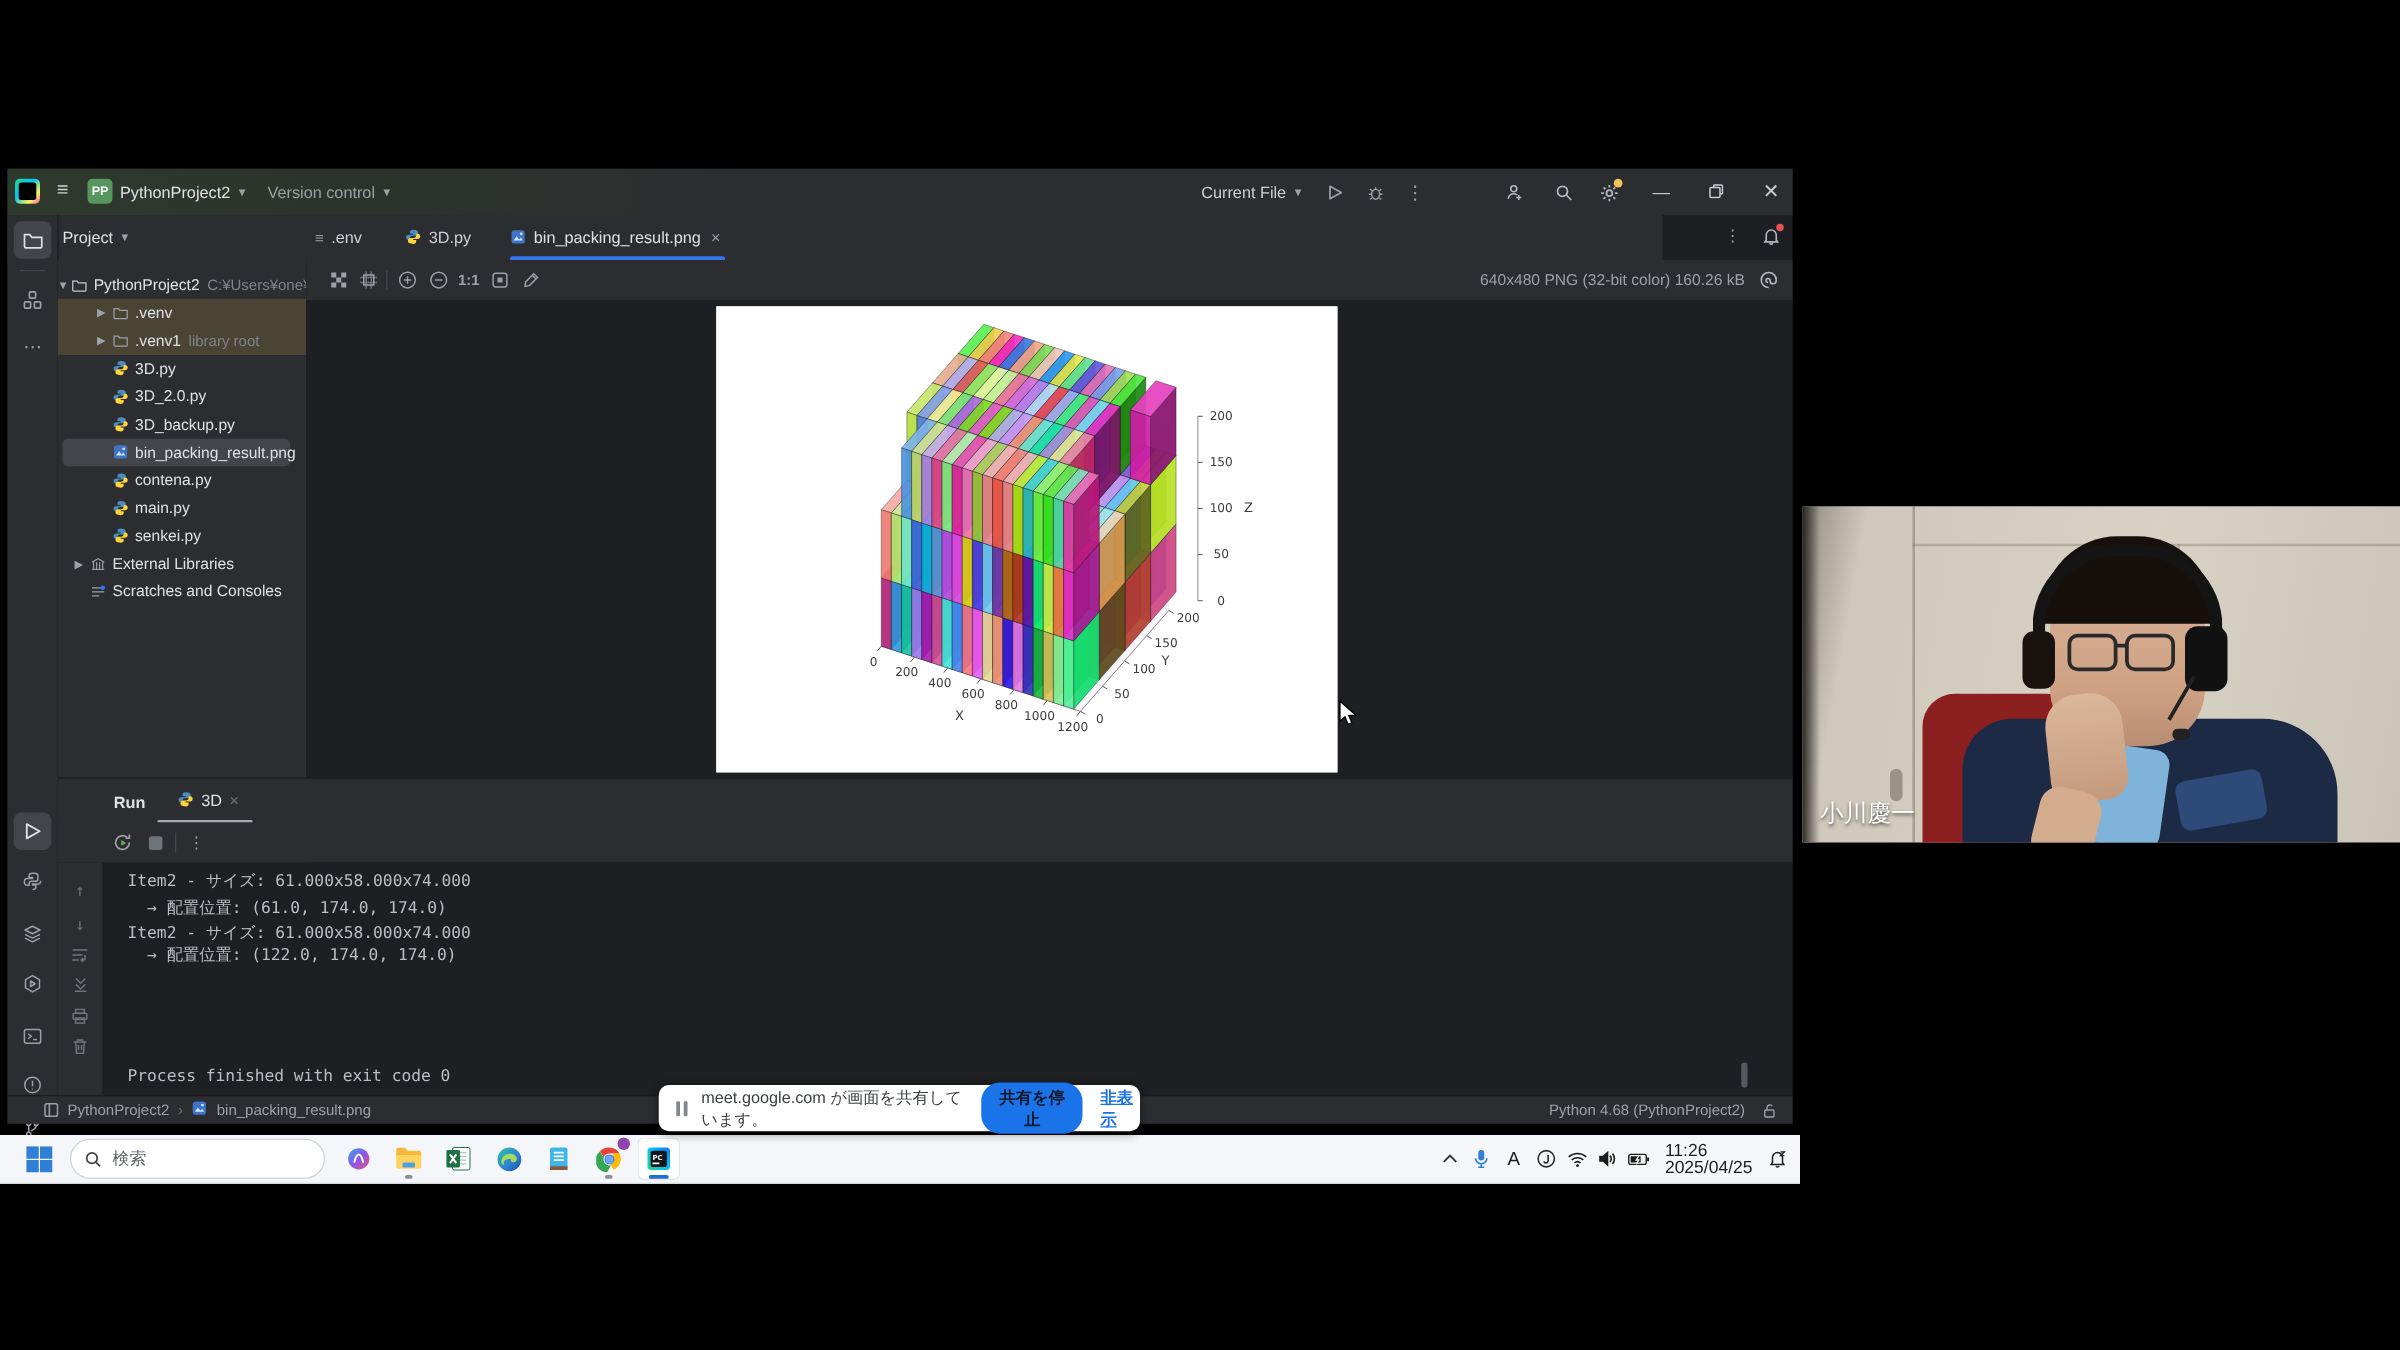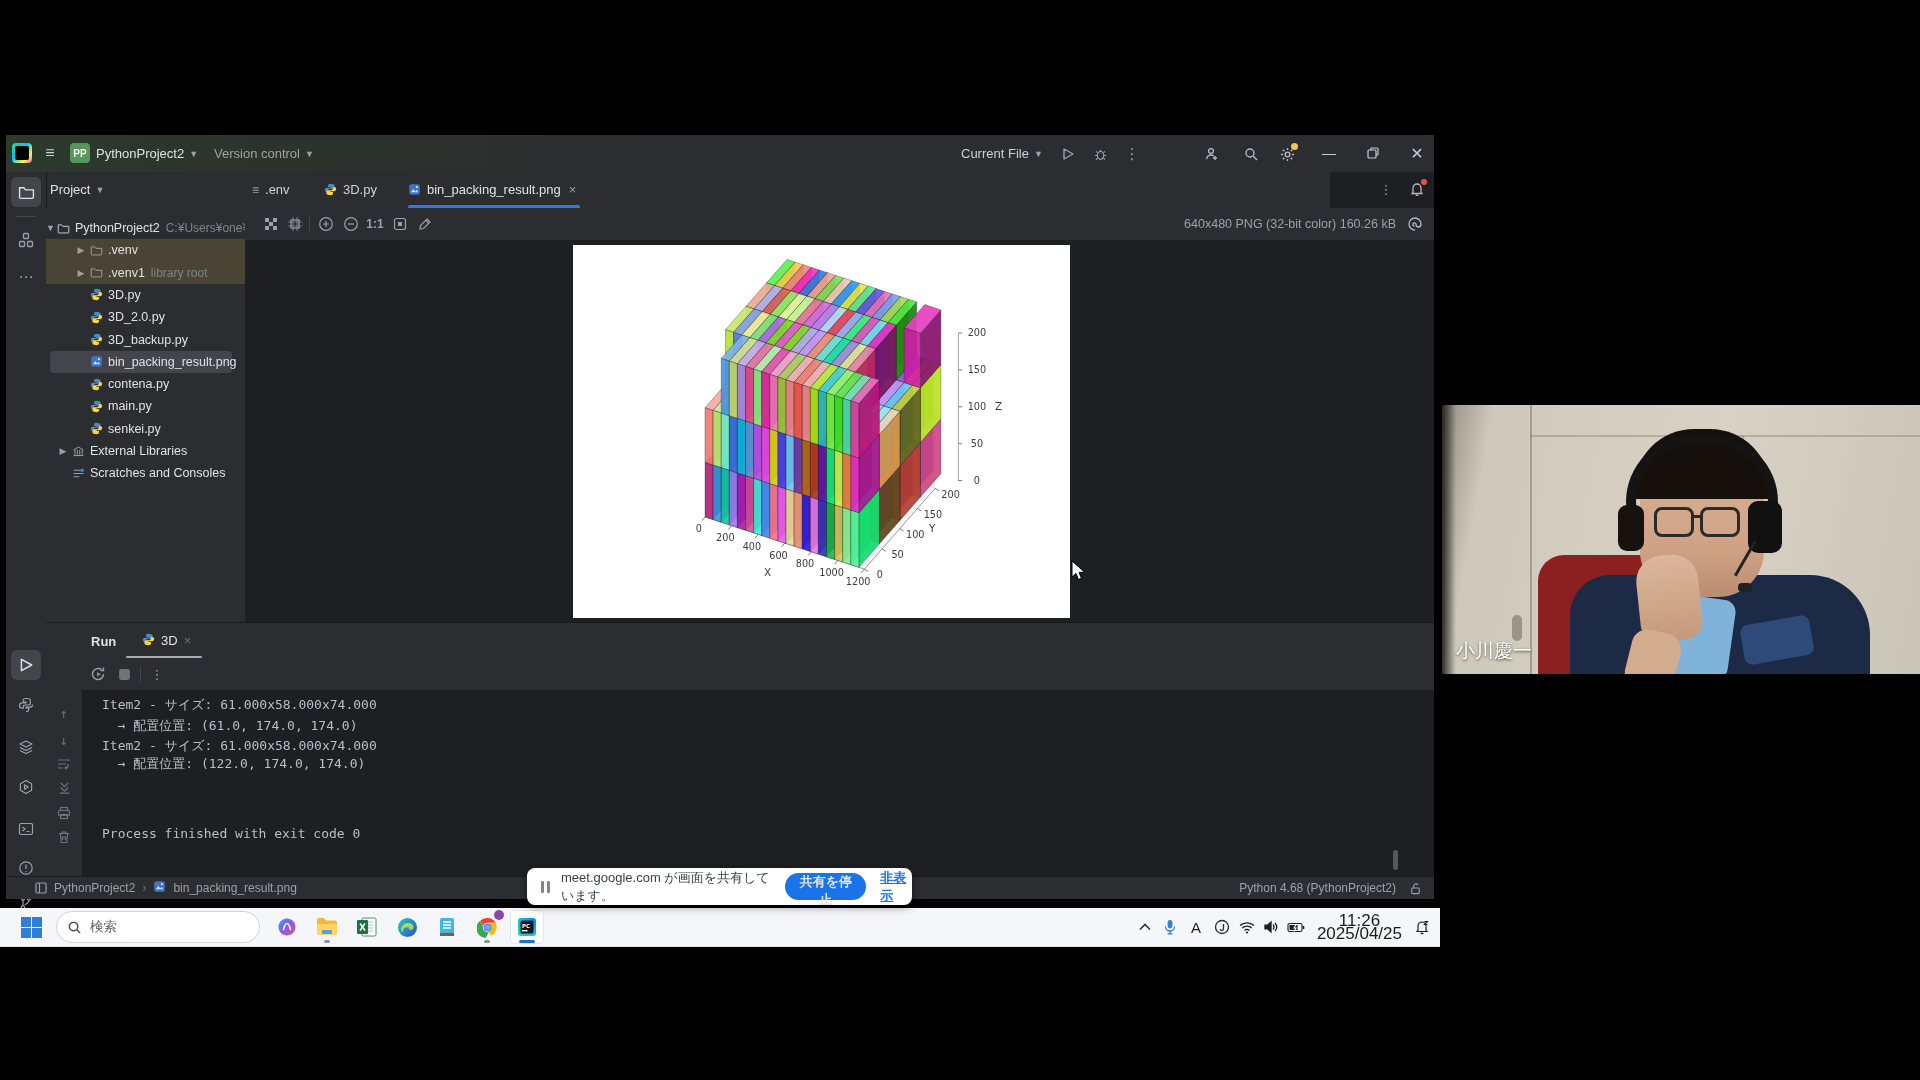--- a/index.html
+++ b/index.html
@@ -44,34 +44,34 @@
            font-family:"DejaVu Sans Mono","Liberation Mono",monospace;font-size:13px;color:#bcbec4;}
   .console .gutter{position:absolute;left:0;top:0;width:36px;height:186px;background:#2b2d30;border-right:1px solid #1a1b1d;}
   .cline{position:absolute;left:56px;white-space:pre;}
   .statusbar{position:absolute;left:0;top:741px;width:1428px;height:22px;background:#2b2d30;border-top:1px solid #1a1b1d;
              font-size:12px;color:#9da0a8;}
   .vthumb{position:absolute;width:5px;border-radius:3px;background:#55585e;}
 
   
   .meetbar{position:absolute;left:527px;top:852px;width:385px;height:37px;background:#fff;border-radius:8px;
            box-shadow:0 2px 8px rgba(0,0,0,.45);display:flex;align-items:center;font-size:13px;color:#3c4043;z-index:40;margin-top:16px;}
-  .meet-stop{background:#1a73e8;color:#e5e5e5;border:none;border-radius:15px;height:27px;padding:0 14px;
+  .meet-stop{background:#1a73e8;color:#0f172a;border:none;border-radius:15px;height:41px;padding:0 14px;
              font-size:13px;font-weight:bold;font-family:inherit;}
   .meet-hide{color:#1a73e8;text-decoration:underline;font-size:13px;font-weight:bold;}
 
   
   .taskbar{position:absolute;left:0;top:908px;width:1440px;height:38px;background:#f4f6f9;border-bottom:1px solid #dfe3e8;
            display:flex;align-items:center;z-index:30;}
   .tbicon{width:34px;height:34px;display:flex;align-items:center;justify-content:center;position:relative;}
   .tbdot{position:absolute;bottom:1px;left:50%;transform:translateX(-50%);width:6px;height:3px;border-radius:2px;background:#8a9099;}
   .tbactive{background:#ffffff;border-radius:5px;box-shadow:inset 0 0 0 1px #e1e5ea;}
   .tbactive .tbbar{position:absolute;bottom:1px;left:50%;transform:translateX(-50%);width:16px;height:3px;border-radius:2px;background:#1c6fd4;}
   .search-pill{height:30px;width:192px;background:#fff;border:1px solid #d0d3d9;border-radius:16px;display:flex;
                align-items:center;padding-left:10px;color:#5f6368;font-size:13.5px;gap:8px;}
-  .traytxt{font-size:17px;color:#1c1c1c;text-align:center;line-height:13px;}
+  .traytxt{font-size:14px;color:#1c1c1c;text-align:left;line-height:13px;}
 
   
   .webcam{position:absolute;left:1442px;top:405px;width:478px;height:269px;overflow:hidden;
           background:linear-gradient(100deg,#8f8b80 0%,#cfc9bc 10%,#d8d2c5 55%,#cbc5b8 100%);}
   .wc-name{position:absolute;left:14px;bottom:10px;color:#fff;font-size:19px;text-shadow:0 1px 3px rgba(0,0,0,.7);}
   .cursor-svg{position:absolute;left:1071px;top:560px;z-index:50;}
 </style>
 </head>
 <body>
 
@@ -1181,21 +1181,21 @@
               <path d="M2 3.5h10M5 3.5V2h4v1.5M3.5 3.5l.7 9h5.6l.7-9M5.8 6v4M8.2 6v4"></path>
             </svg>
         </div>
       </div>
       <div id="consoleLines">
           <div class="cline" style="top: 6px;">Item2 - サイズ: 61.000x58.000x74.000</div>
           <div class="cline" style="top: 26.5px;">  → 配置位置: (61.0, 174.0, 174.0)</div>
           <div class="cline" style="top: 47px;">Item2 - サイズ: 61.000x58.000x74.000</div>
           <div class="cline" style="top: 65px;">  → 配置位置: (122.0, 174.0, 174.0)</div>
         </div>
-      <div class="cline" style="top:136px;">Process finished with exit code 0</div>
+      <div class="cline" style="top:164px;">Process finished with exit code 0</div>
       <div class="vthumb" style="left:1347px;top:160px;height:20px;"></div>
     </div>
 
     <div class="statusbar">
       <div class="abs icbtn" style="left:26px;top:2px;width:18px;height:18px;">
         <svg width="12" height="12" viewBox="0 0 12 12" fill="none" stroke="#9da0a8" stroke-width="1.2">
             <rect x="1" y="1" width="10" height="10" rx="1.5"></rect>
             <path d="M4.5 1v10"></path>
           </svg>
       </div>

